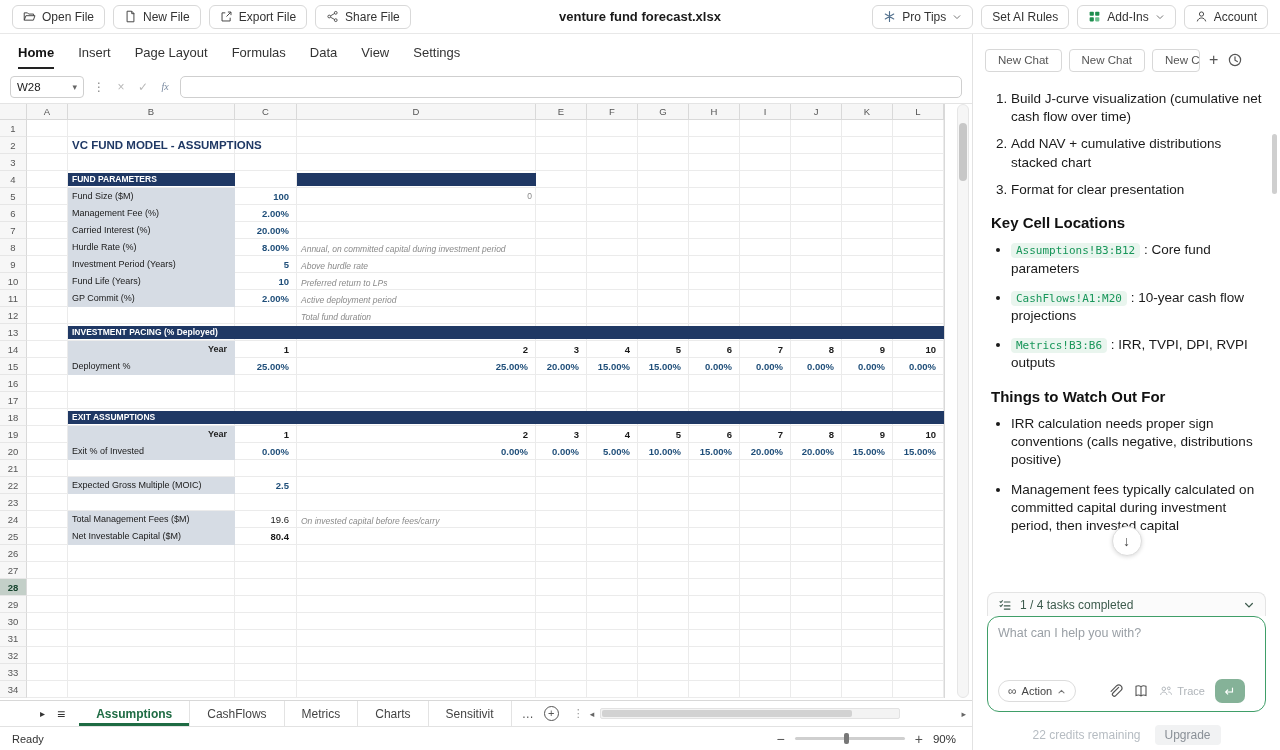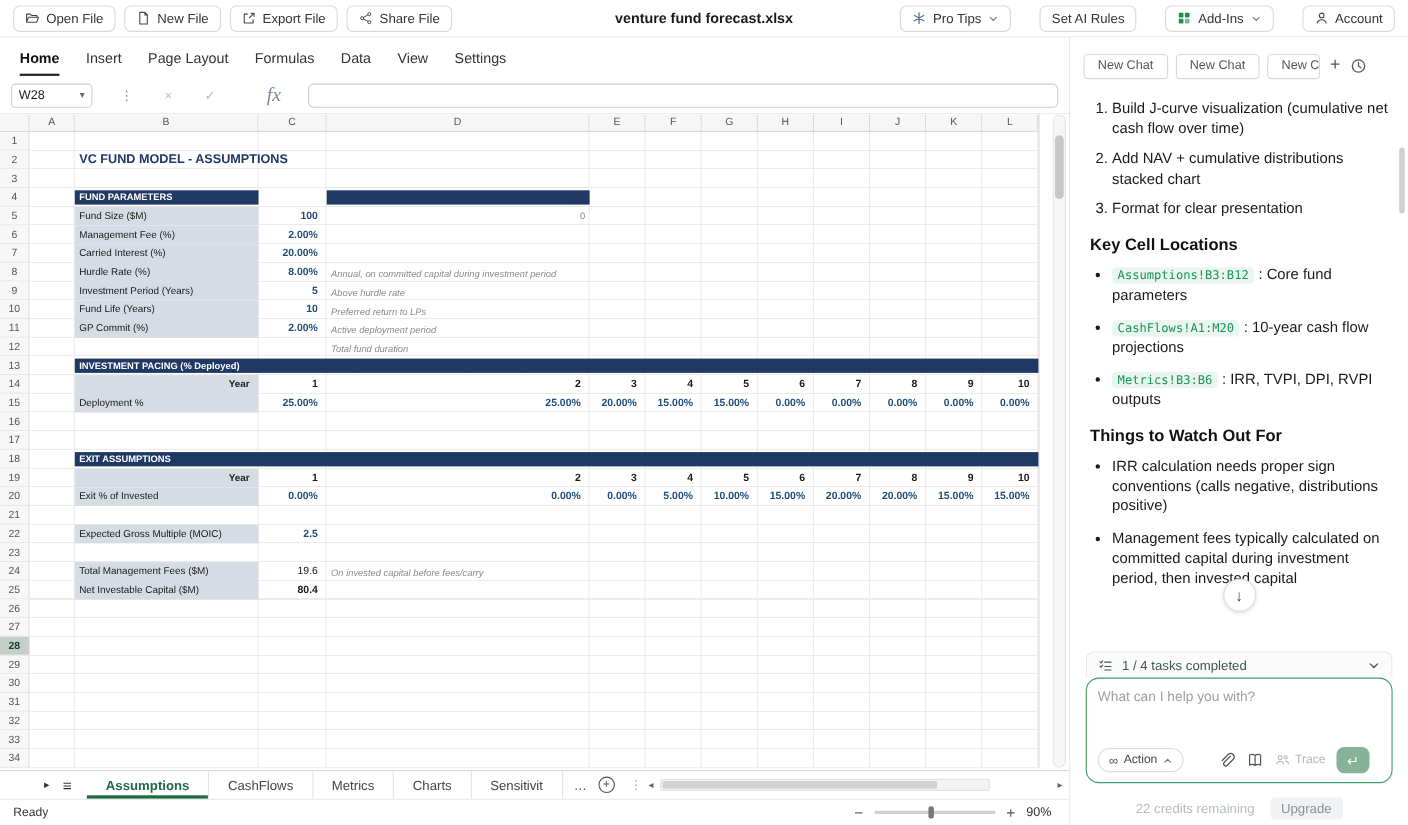--- a/index.html
+++ b/index.html
@@ -4,21 +4,21 @@
 <style>
   * { margin:0; padding:0; box-sizing:border-box; }
   html,body { width:1280px; height:750px; overflow:hidden; background:#fff;
     font-family:"Liberation Sans","DejaVu Sans",sans-serif; }
   #app { width:1280px; height:750px; display:flex; flex-direction:column; background:#fff; }
 
   
   .topbar { height:34px; flex:0 0 34px; display:flex; align-items:center; position:relative;
     border-bottom:1px solid #e8e8e8; background:#fff; padding:0 12px; }
   .tb-group { display:flex; gap:8px; align-items:center; }
-  .tb-group.right { margin-left:auto; gap:26px; }
+  .tb-group.right { margin-left:auto; gap:8px; }
   .tb-btn { display:flex; align-items:center; gap:6px; border:1px solid #d9d9d9; background:#fff;
     border-radius:6px; padding:4px 10px; font-size:12px; color:#333; cursor:pointer;
     font-family:inherit; white-space:nowrap; }
   .tb-btn .icon { width:13px; height:13px; display:inline-flex; color:#444; }
   .tb-btn .icon svg { width:13px; height:13px; }
   .tb-btn .icon.chev { width:10px; height:10px; color:#777; }
   .tb-btn .icon.chev svg { width:10px; height:10px; }
   .tb-btn .icon.tips { color:#53718e; }
   .win-title { position:absolute; left:50%; transform:translateX(-50%); font-size:13px;
     font-weight:700; color:#1a1a1a; }
@@ -28,29 +28,29 @@
   .sheet-area { width:973px; flex:0 0 973px; display:flex; flex-direction:column;
     border-right:1px solid #e2e2e2; min-height:0; }
 
   
   .menubar { height:36px; flex:0 0 36px; display:flex; align-items:center; gap:24px;
     padding:0 0 0 18px; font-size:13px; color:#333; }
   .menu-item { cursor:pointer; padding:9px 0 7px 0; border-bottom:2px solid transparent; }
   .menu-item.active { font-weight:700; color:#111; border-bottom:2px solid #222; }
 
   
-  .formulabar { height:34px; flex:0 0 34px; display:flex; align-items:center; gap:24px;
+  .formulabar { height:34px; flex:0 0 34px; display:flex; align-items:center; gap:8px;
     padding:0 10px; border-bottom:1px solid #e4e4e4; }
   .namebox { width:74px; height:22px; border:1px solid #cfcfcf; border-radius:4px;
     display:flex; align-items:center; font-size:11.5px; color:#222; padding:0 6px; }
   .namebox .ref { flex:1; }
   .namebox .dd { color:#666; font-size:9px; }
   .fb-ico { color:#b8b8b8; font-size:12px; width:14px; text-align:center; cursor:pointer; }
   .fb-ico.dots { color:#888; }
-  .fb-ico.fx { font-style:italic; font-family:"Liberation Serif",serif; color:#7a8aa0; font-size:18px;margin-left:20px; }
+  .fb-ico.fx { font-style:italic; font-family:"Liberation Serif",serif; color:#7a8aa0; font-size:10px; }
   .formula-input { flex:1; height:22px; border:1px solid #cfcfcf; border-radius:5px;
     font-size:11.5px; padding:0 8px; outline:none; font-family:inherit; }
 
   
   .grid-wrap { flex:1; position:relative; overflow:hidden; background:#fff; }
   .corner { position:absolute; left:0; top:0; width:27px; height:16px; background:#f6f6f6;
     border-right:1px solid #d9d9d9; border-bottom:1px solid #d9d9d9; }
   .col-headers { position:absolute; left:27px; top:0; height:16px; display:flex; }
   .col-h { height:16px; background:#f6f6f6; border-right:1px solid #d9d9d9;
     border-bottom:1px solid #d9d9d9; font-size:9.5px; color:#555; display:flex;

